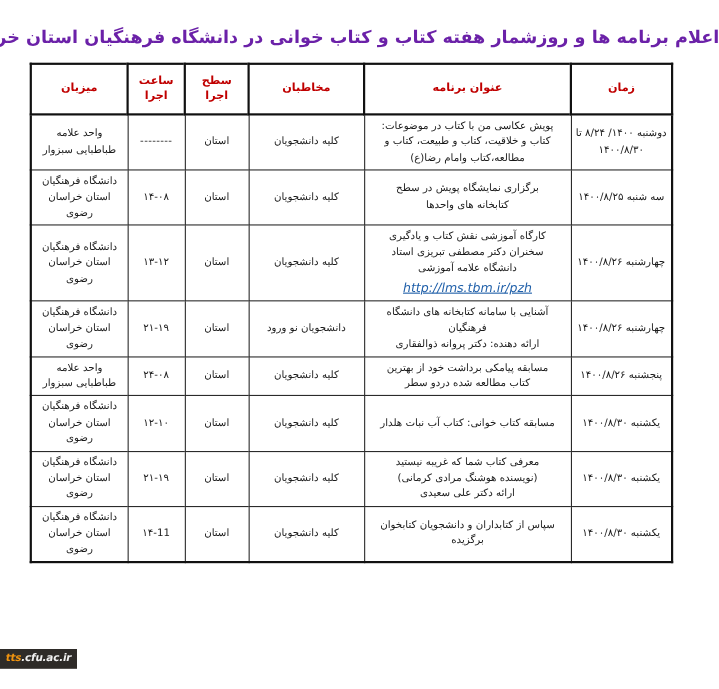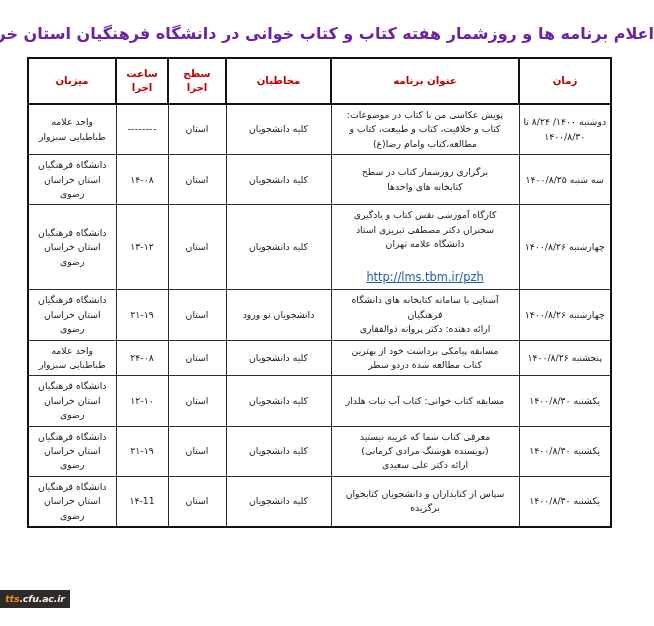--- a/index.html
+++ b/index.html
@@ -87,22 +87,23 @@
   td.cell-saat { letter-spacing: 0.3px; }
 
   .prog-line { display: block; }
   .prog-link {
     display: block;
     color: #1f5fa9;
     text-decoration: underline;
     font-size: 11.4px;
     direction: ltr;
     unicode-bidi: embed;
-    margin-top: 17px;
+    margin-top: 1px;
     cursor: pointer;
+    font-style: italic;
   }
 
   .footer {
     position: absolute;
     left: 0;
     bottom: 0;
     width: 654px;
     height: 46px;
     padding-left: 16px;
   }
@@ -187,34 +188,34 @@
             <span class="prog-line">مطالعه،کتاب وامام رضا(ع)</span>
           </td>
           <td>کلیه دانشجویان</td>
           <td>استان</td>
           <td class="cell-saat">--------</td>
           <td class="cell-mizban">واحد علامه طباطبایی سبزوار</td>
         </tr>
         <tr>
           <td class="cell-zaman">سه شنبه ۱۴۰۰/۸/۲۵</td>
           <td class="cell-onvan">
-            <span class="prog-line">برگزاری روزشمار کتاب در سطح</span>
+            <span class="prog-line">برگزاری نمایشگاه پویش در سطح</span>
             <span class="prog-line">کتابخانه های واحدها</span>
           </td>
           <td>کلیه دانشجویان</td>
           <td>استان</td>
           <td class="cell-saat">۱۴-۰۸</td>
           <td class="cell-mizban">دانشگاه فرهنگیان استان خراسان رضوی</td>
         </tr>
         <tr>
           <td class="cell-zaman">چهارشنبه ۱۴۰۰/۸/۲۶</td>
           <td class="cell-onvan">
             <span class="prog-line">کارگاه آموزشی نقش کتاب و یادگیری</span>
             <span class="prog-line">سخنران دکتر مصطفی تبریزی استاد</span>
-            <span class="prog-line">دانشگاه علامه  تهران</span>
+            <span class="prog-line">دانشگاه علامه  آموزشی</span>
             <a class="prog-link" href="#">http://lms.tbm.ir/pzh</a>
           </td>
           <td>کلیه دانشجویان</td>
           <td>استان</td>
           <td class="cell-saat">۱۳-۱۲</td>
           <td class="cell-mizban">دانشگاه فرهنگیان استان خراسان رضوی</td>
         </tr>
         <tr>
           <td class="cell-zaman">چهارشنبه ۱۴۰۰/۸/۲۶</td>
           <td class="cell-onvan">

